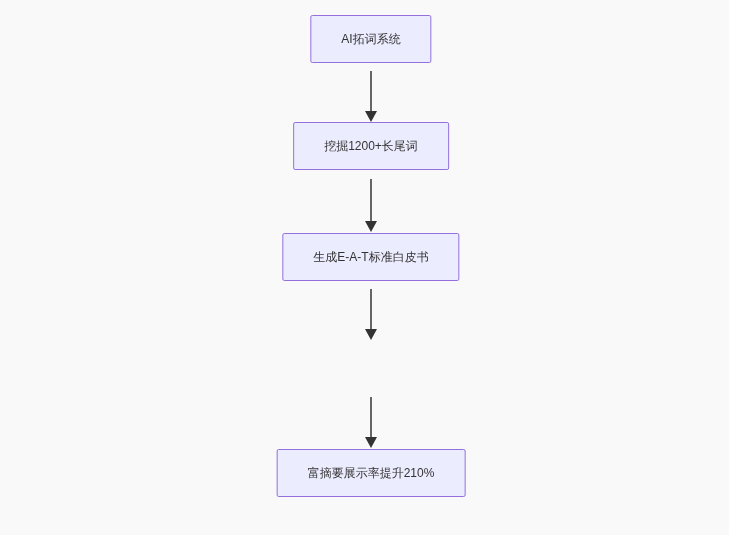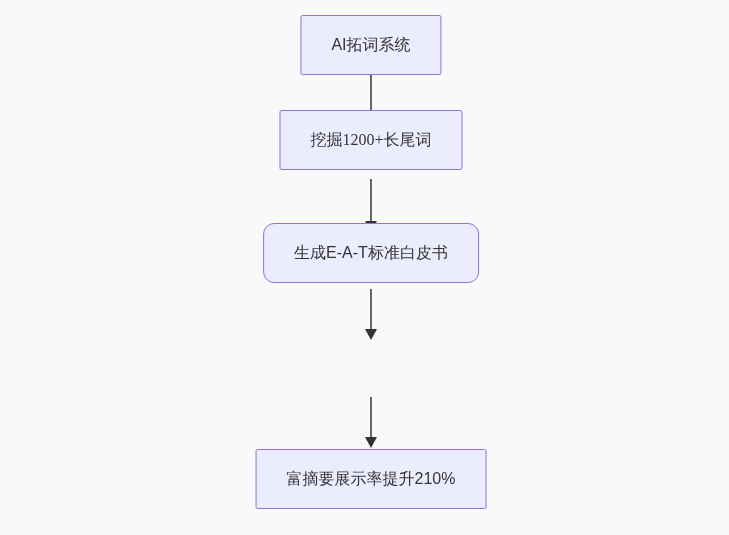--- a/index.html
+++ b/index.html
@@ -31,35 +31,35 @@
     stroke-width: 2;
   }
   .edge-head {
     fill: var(--arrowhead);
     stroke: none;
   }
   .flow-node {
     position: absolute;
     left: 371px;
     transform: translateX(-50%);
-    height: 60px;
+    height: 48px;
     display: flex;
     align-items: center;
     justify-content: center;
     padding: 0 30px;
     background: var(--node-fill);
     border: 1px solid var(--node-border);
     border-radius: 2px;
     color: var(--node-text);
-    font-size: 16px;
+    font-size: 12px;
     white-space: nowrap;
   }
   .n1 { top: 15px; }
-  .n2 { top: 110px; font-family: Liberation Serif, serif; }
-  .n3 { top: 223px; border-radius: 11px; }
+  .n2 { top: 122px; }
+  .n3 { top: 233px; }
   .n4 { top: 341px; }
   .n5 { top: 449px; }
 </style>
 </head>
 <body>
 
 <div class="canvas">
 
   <svg class="edges-layer" width="729" height="535" viewBox="0 0 729 535" xmlns="http://www.w3.org/2000/svg">
     <g>

